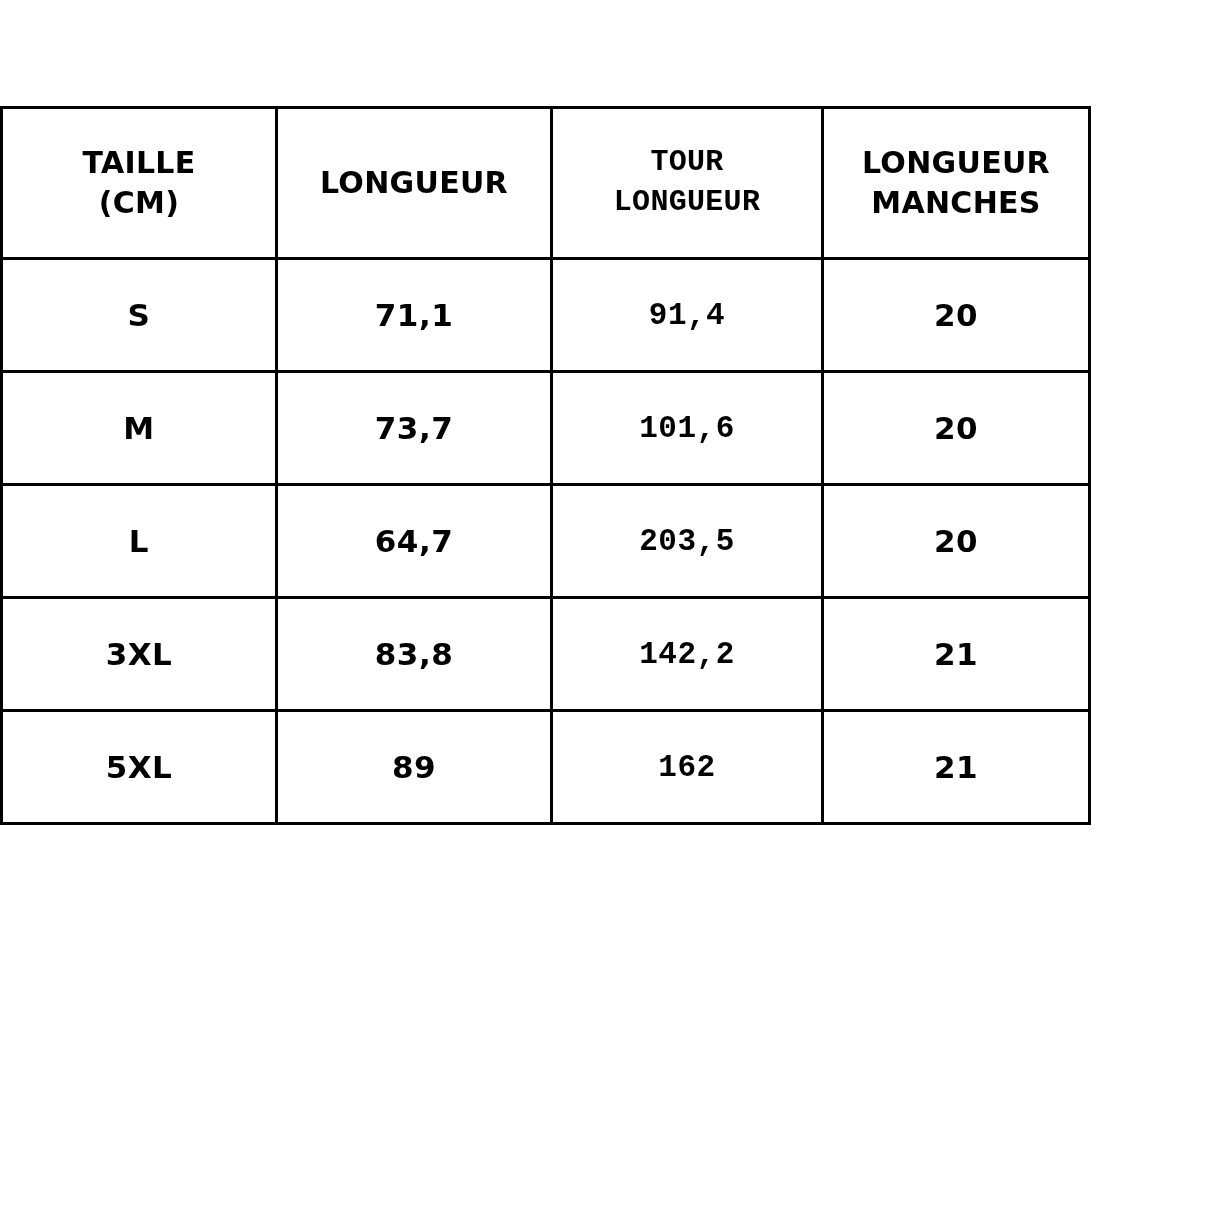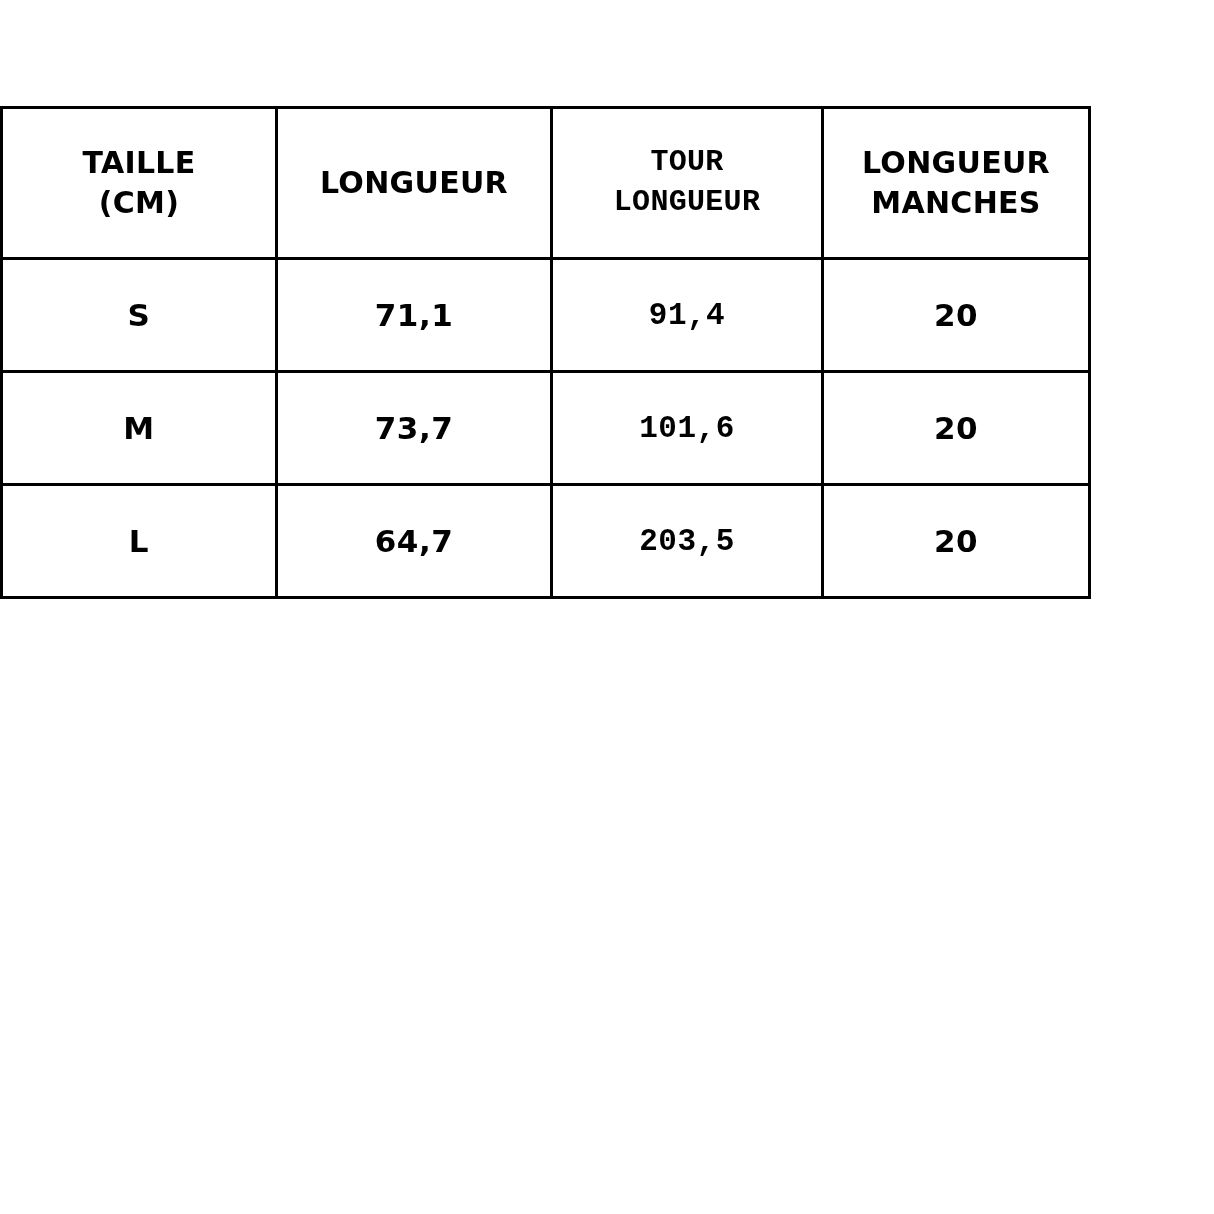--- a/index.html
+++ b/index.html
@@ -88,15 +88,27 @@
         <td class="col-len">73,7</td>
         <td class="col-chest">101,6</td>
         <td class="col-sleeve">20</td>
       </tr>
       <tr>
         <td class="col-size">L</td>
         <td class="col-len">64,7</td>
         <td class="col-chest">203,5</td>
         <td class="col-sleeve">20</td>
       </tr>
+      <tr>
+        <td class="col-size">3XL</td>
+        <td class="col-len">83,8</td>
+        <td class="col-chest">142,2</td>
+        <td class="col-sleeve">21</td>
+      </tr>
+      <tr>
+        <td class="col-size">5XL</td>
+        <td class="col-len">89</td>
+        <td class="col-chest">162</td>
+        <td class="col-sleeve">21</td>
+      </tr>
     </tbody>
   </table>
 </div>
 
 </body></html>

